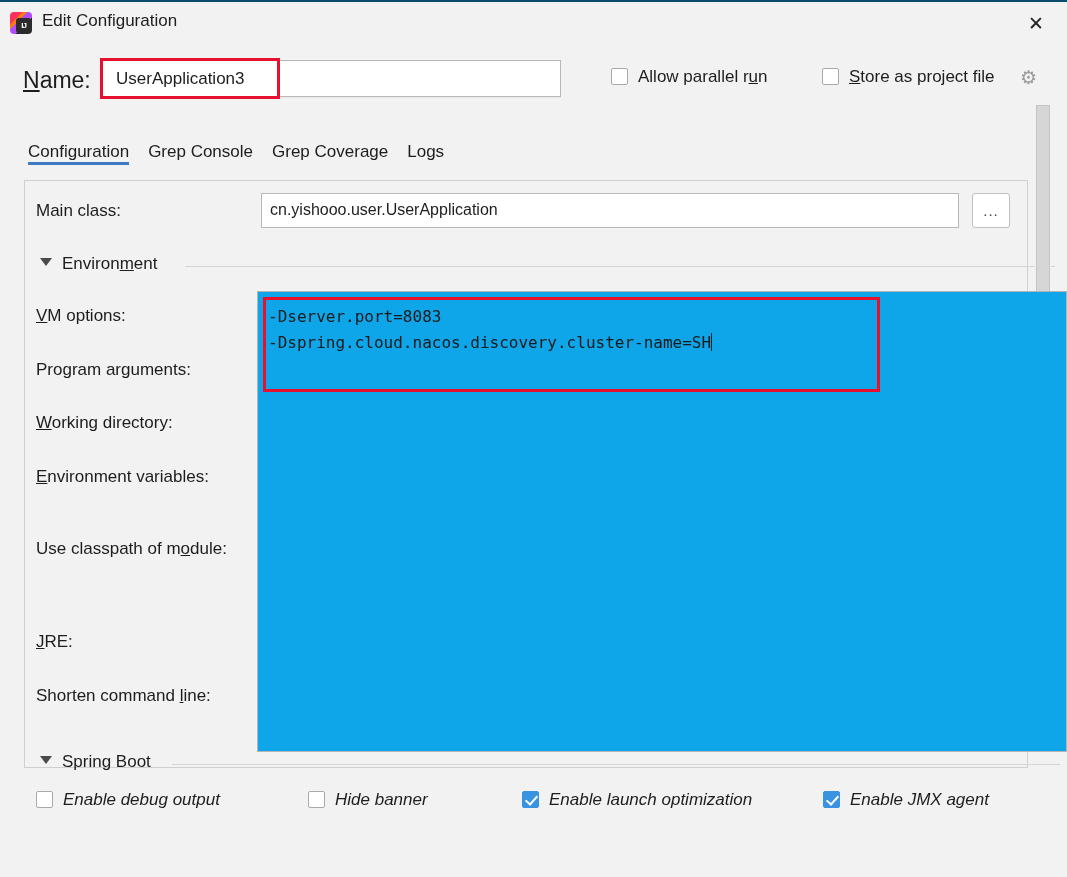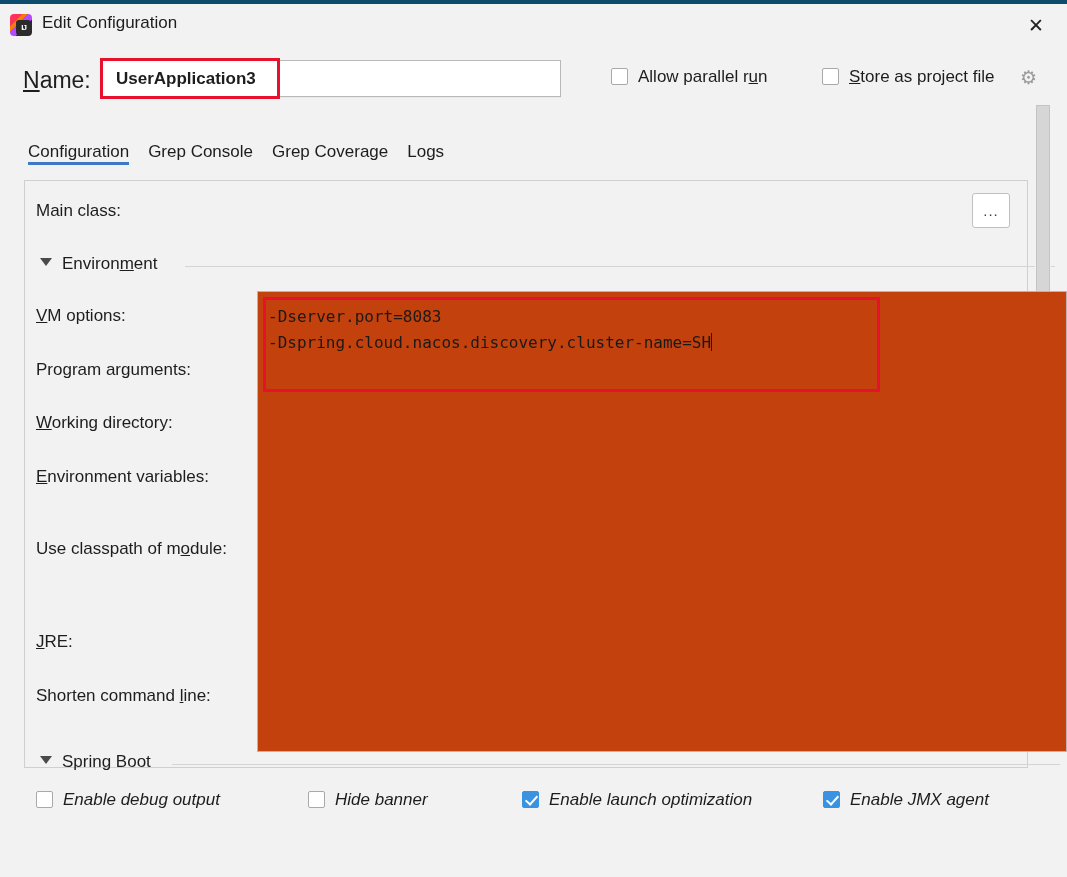--- a/index.html
+++ b/index.html
@@ -14,21 +14,21 @@
   #root {
     position: relative;
     width: 1067px; height: 877px;
     background: #f2f2f2;
   }
 
   
   .titlebar {
     position: absolute; left: 0; top: 0; width: 1067px; height: 42px;
     background: #f2f2f2;
-    border-top: 4px solid #0c4a6e;
+    border-top: 2px solid #0c4a6e;
   }
   .ij-icon {
     position: absolute; left: 10px; top: 10px; width: 22px; height: 22px;
     border-radius: 4px;
     background:
       linear-gradient(135deg, #fe315d 0%, #fe315d 28%, #f97a12 28%, #f97a12 40%, #b24aff 40%, #b24aff 62%, #2b2b2b 62%);
     overflow: hidden;
   }
   .ij-icon .sq {
     position: absolute; right: 1px; bottom: 1px; width: 15px; height: 15px;
@@ -55,21 +55,21 @@
   
   .name-label {
     position: absolute; left: 23px; top: 67px; font-size: 23px; text-align: right;
   }
   .name-field {
     position: absolute; left: 101px; top: 60px; width: 460px; height: 37px;
     background: #ffffff; border: 1px solid #b8b8b8;
     box-shadow: 0 1px 0 rgba(0,0,0,0.04);
   }
   .name-field .val {
-    position: absolute; left: 14px; top: 8px; font-size: 17px; color: #1d1d1d; font-weight: bold;
+    position: absolute; left: 14px; top: 8px; font-size: 17px; color: #1d1d1d;
   }
   .hl-name {
     position: absolute; left: 100px; top: 58px; width: 180px; height: 41px;
     border: 3px solid #e8112d; pointer-events: none;
   }
 
   .cb-row-top { position: absolute; top: 67px; }
   .cbox {
     display: inline-block; width: 17px; height: 17px; vertical-align: -3px;
     background: #fff; border: 1px solid #a9a9a9; border-radius: 2px;
@@ -129,21 +129,21 @@
   }
 
   
   .flabel { position: absolute; left: 36px; font-size: 17px; white-space: nowrap; }
   .u { text-decoration: underline; }
 
   
   .popup {
     position: absolute; left: 257px; top: 291px;
     width: 810px; height: 461px;
-    background: #c2410c; border: 1px solid #b5b5b5;
+    background: #0ea5e9; border: 1px solid #b5b5b5;
   }
   .vm-text {
     position: absolute; left: 10px; top: 12px;
     font-family: "DejaVu Sans Mono", "Liberation Mono", monospace;
     font-size: 16px; line-height: 26px; color: #1a1a1a;
     white-space: pre;
   }
   .caret {
     display: inline-block; width: 1px; height: 18px;
     background: #1a1a1a; vertical-align: -3px;
@@ -205,20 +205,23 @@
   </div>
   <div class="gear">⚙</div>
 
   <div class="tabs">
     <span class="tab active">Configuration</span><span class="tab">Grep Console</span><span class="tab">Grep Coverage</span><span class="tab">Logs</span>
   </div>
 
   <div class="panel-border"></div>
 
   <div class="mainclass-label">Main class:</div>
+  <div class="mainclass-field">
+    <span class="val">cn.yishooo.user.UserApplication</span>
+  </div>
   <div class="browse-btn">...</div>
 
   <div class="section" style="left:40px; top:254px;">
     <span class="arrow"></span><span>Environ<span class="u">m</span>ent</span>
     <span class="sline" style="left:145px; width:870px;"></span>
   </div>
 
   <div class="flabel" style="top:306px"><span class="u">V</span>M options:</div>
   <div class="flabel" style="top:360px">Program ar<span class="u">g</span>uments:</div>
   <div class="flabel" style="top:413px"><span class="u">W</span>orking directory:</div>

